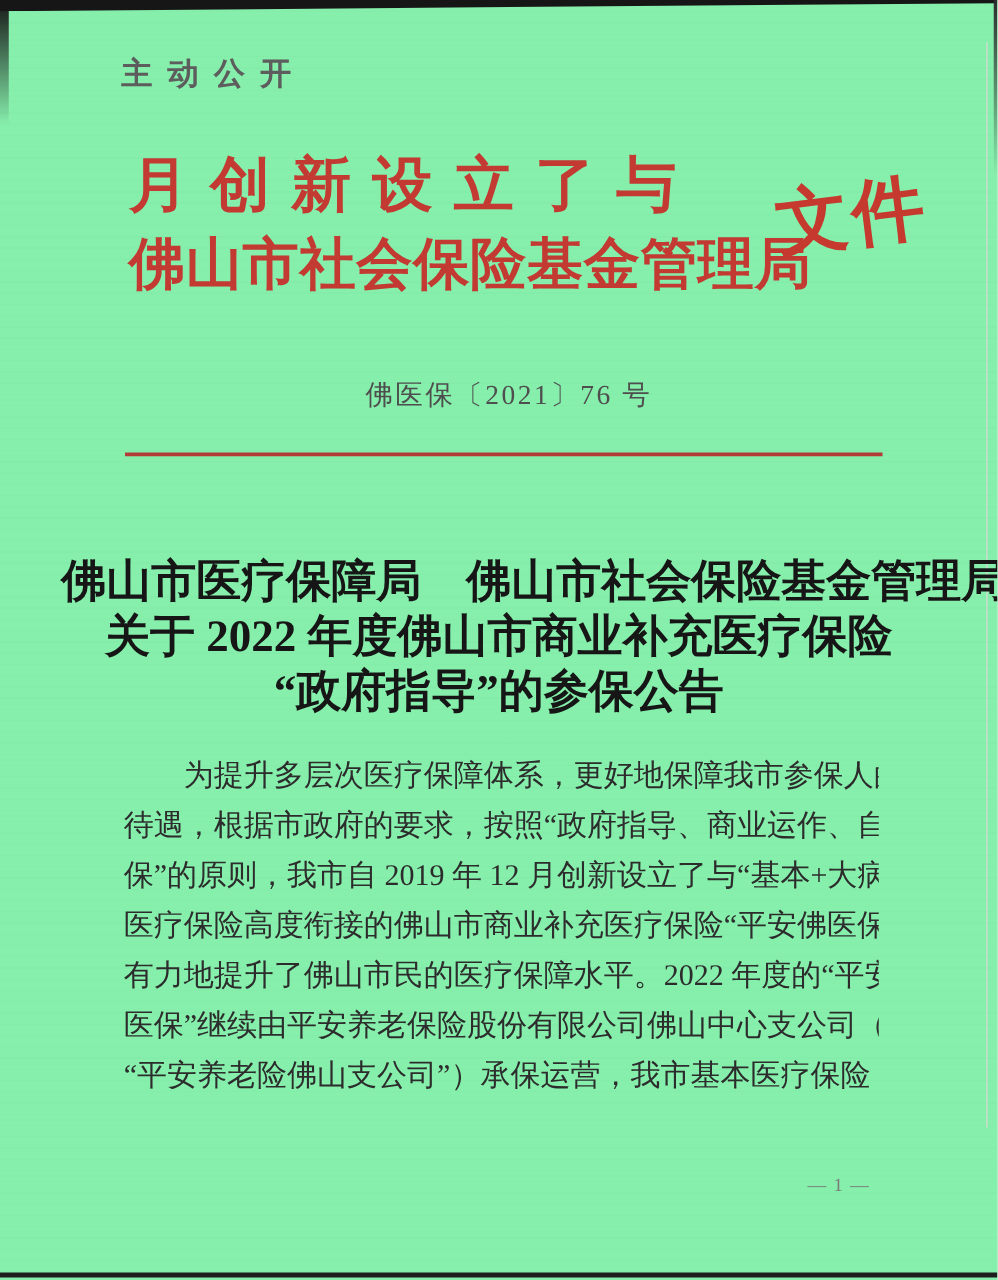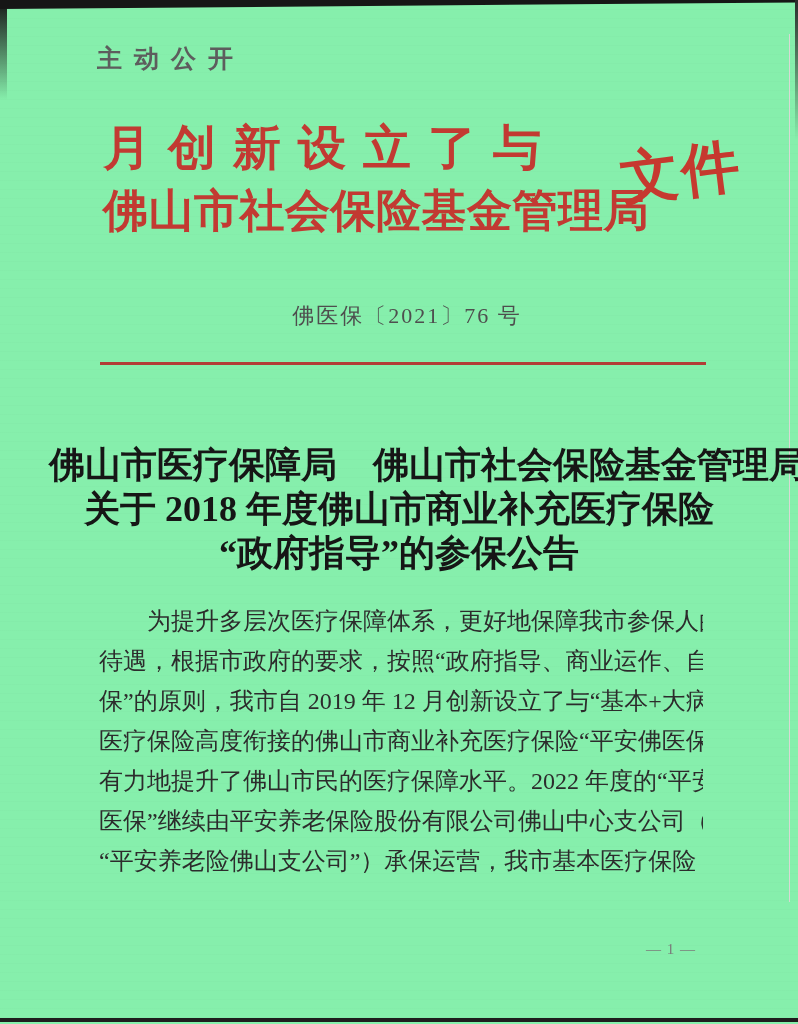--- a/index.html
+++ b/index.html
@@ -124,21 +124,21 @@
   <div class="agency-line2">佛山市社会保险基金管理局</div>
 
   <div class="doc-type">文件</div>
 
   <div class="doc-number">佛医保〔2021〕76 号</div>
 
   <div class="red-rule"></div>
 
   <div class="title">
     <div>佛山市医疗保障局　佛山市社会保险基金管理局</div>
-    <div>关于 2018 年度佛山市商业补充医疗保险</div>
+    <div>关于 2022 年度佛山市商业补充医疗保险</div>
     <div>“政府指导”的参保公告</div>
   </div>
 
   <div class="body-text">
     <p class="indent">为提升多层次医疗保障体系，更好地保障我市参保人的医疗</p>
     <p>待遇，根据市政府的要求，按照“政府指导、商业运作、自愿参</p>
     <p>保”的原则，我市自 2019 年 12 月创新设立了与“基本+大病”</p>
     <p>医疗保险高度衔接的佛山市商业补充医疗保险“平安佛医保”，</p>
     <p>有力地提升了佛山市民的医疗保障水平。2022 年度的“平安佛</p>
     <p>医保”继续由平安养老保险股份有限公司佛山中心支公司（下称</p>

